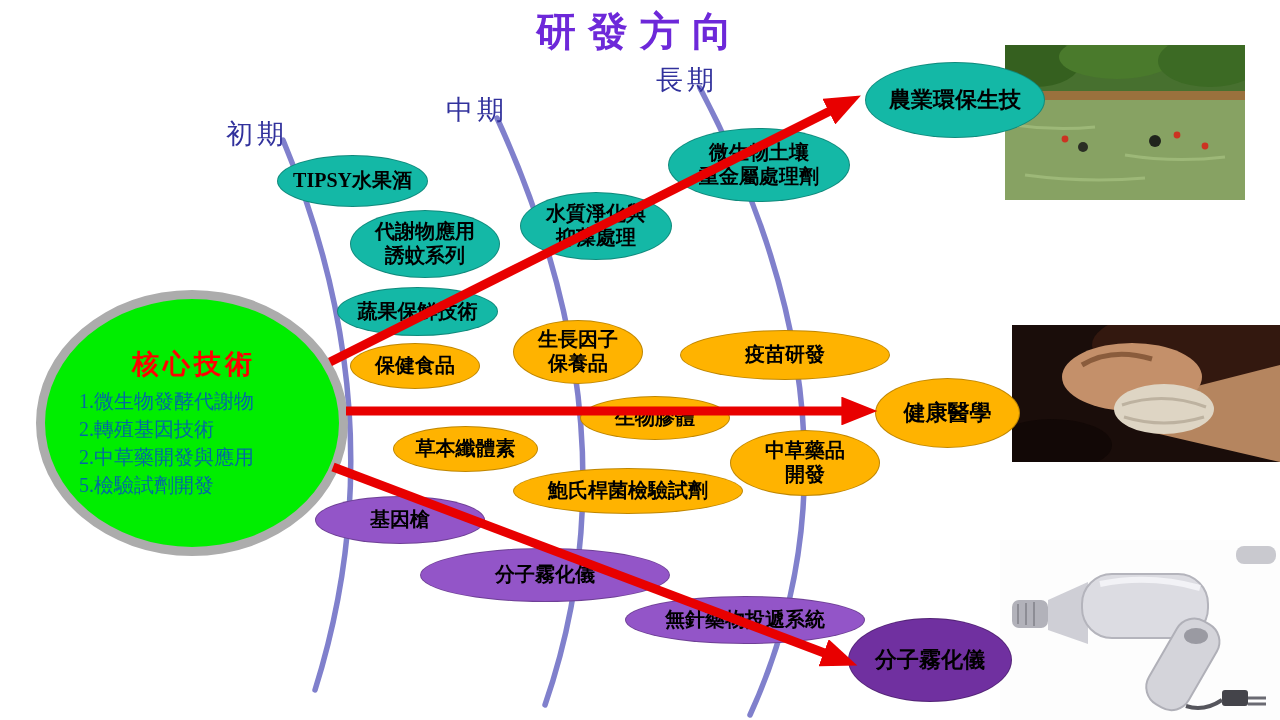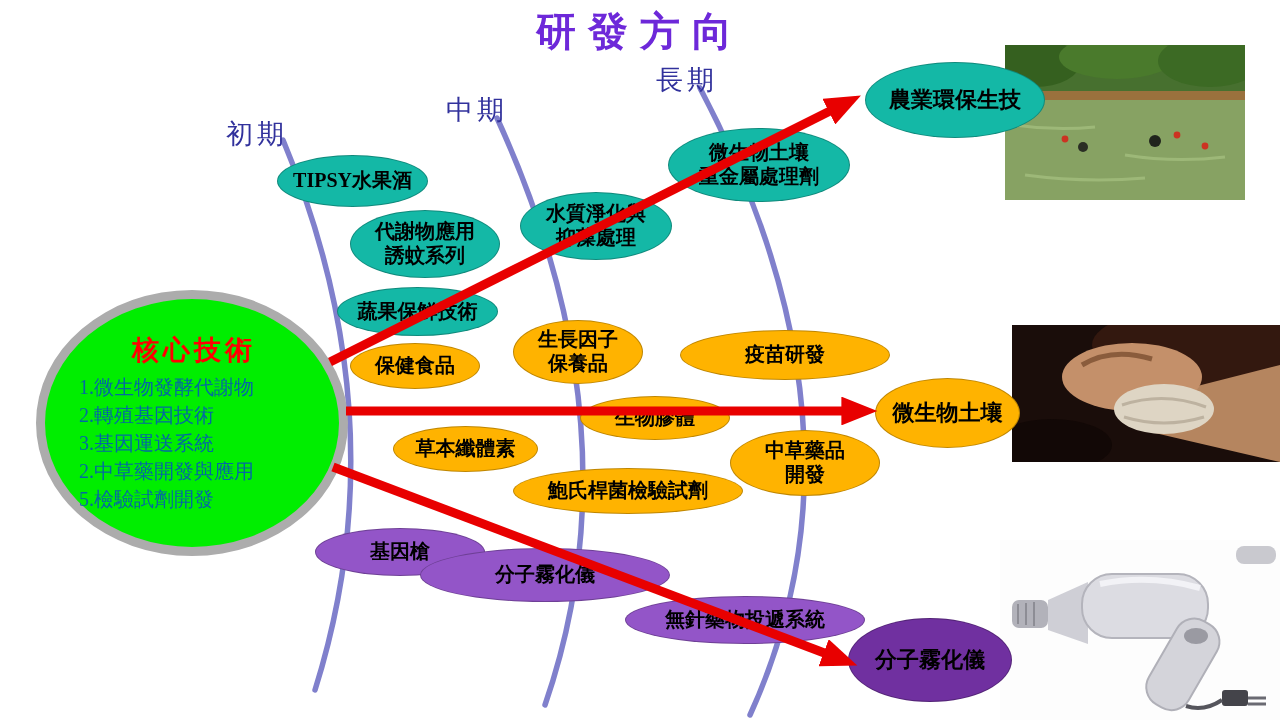--- a/index.html
+++ b/index.html
@@ -95,21 +95,20 @@
   <div class="title">研發方向</div>
   <div class="phase" style="left:226px;top:116px">初期</div>
   <div class="phase" style="left:446px;top:92px">中期</div>
   <div class="phase" style="left:656px;top:62px">長期</div>
 
   <div class="core">
     <div class="core-title">核心技術</div>
     <ul class="core-list">
       <li>1.微生物發酵代謝物</li>
       <li>2.轉殖基因技術</li>
-      <li>3.基因運送系統</li>
       <li>2.中草藥開發與應用</li>
       <li>5.檢驗試劑開發</li>
     </ul>
   </div>
 
   <div class="bubble cyan" style="left:277px;top:155px;width:151px;height:52px">TIPSY水果酒</div>
   <div class="bubble cyan" style="left:350px;top:210px;width:150px;height:68px">代謝物應用
 誘蚊系列</div>
   <div class="bubble cyan" style="left:337px;top:287px;width:161px;height:49px">蔬果保鮮技術</div>
   <div class="bubble cyan" style="left:520px;top:192px;width:152px;height:68px">水質淨化與
@@ -120,23 +119,23 @@
 
   <div class="bubble orange" style="left:350px;top:343px;width:130px;height:46px">保健食品</div>
   <div class="bubble orange" style="left:513px;top:320px;width:130px;height:64px">生長因子
 保養品</div>
   <div class="bubble orange" style="left:680px;top:330px;width:210px;height:50px">疫苗研發</div>
   <div class="bubble orange" style="left:580px;top:396px;width:150px;height:44px">生物膠體</div>
   <div class="bubble orange" style="left:513px;top:468px;width:230px;height:46px">鮑氏桿菌檢驗試劑</div>
   <div class="bubble orange" style="left:393px;top:426px;width:145px;height:46px">草本纖體素</div>
   <div class="bubble orange" style="left:730px;top:430px;width:150px;height:66px">中草藥品
 開發</div>
-  <div class="bubble orange endpoint" style="left:875px;top:378px;width:145px;height:70px">微生物土壤</div>
+  <div class="bubble orange endpoint" style="left:875px;top:378px;width:145px;height:70px">健康醫學</div>
 
-  <div class="bubble purple" style="left:315px;top:528px;width:170px;height:48px">基因槍</div>
+  <div class="bubble purple" style="left:315px;top:496px;width:170px;height:48px">基因槍</div>
   <div class="bubble purple" style="left:420px;top:548px;width:250px;height:54px">分子霧化儀</div>
   <div class="bubble purple" style="left:625px;top:596px;width:240px;height:48px">無針藥物投遞系統</div>
   <div class="bubble deep-purple endpoint" style="left:848px;top:618px;width:164px;height:84px">分子霧化儀</div>
 
   <svg class="layer" viewBox="0 0 1280 720">
     <defs>
       <marker id="ah" markerWidth="4.2" markerHeight="3.2" refX="0.4" refY="1.6" orient="auto">
         <polygon points="0,0 4,1.6 0,3.2" fill="#e80000"></polygon>
       </marker>
     </defs>

